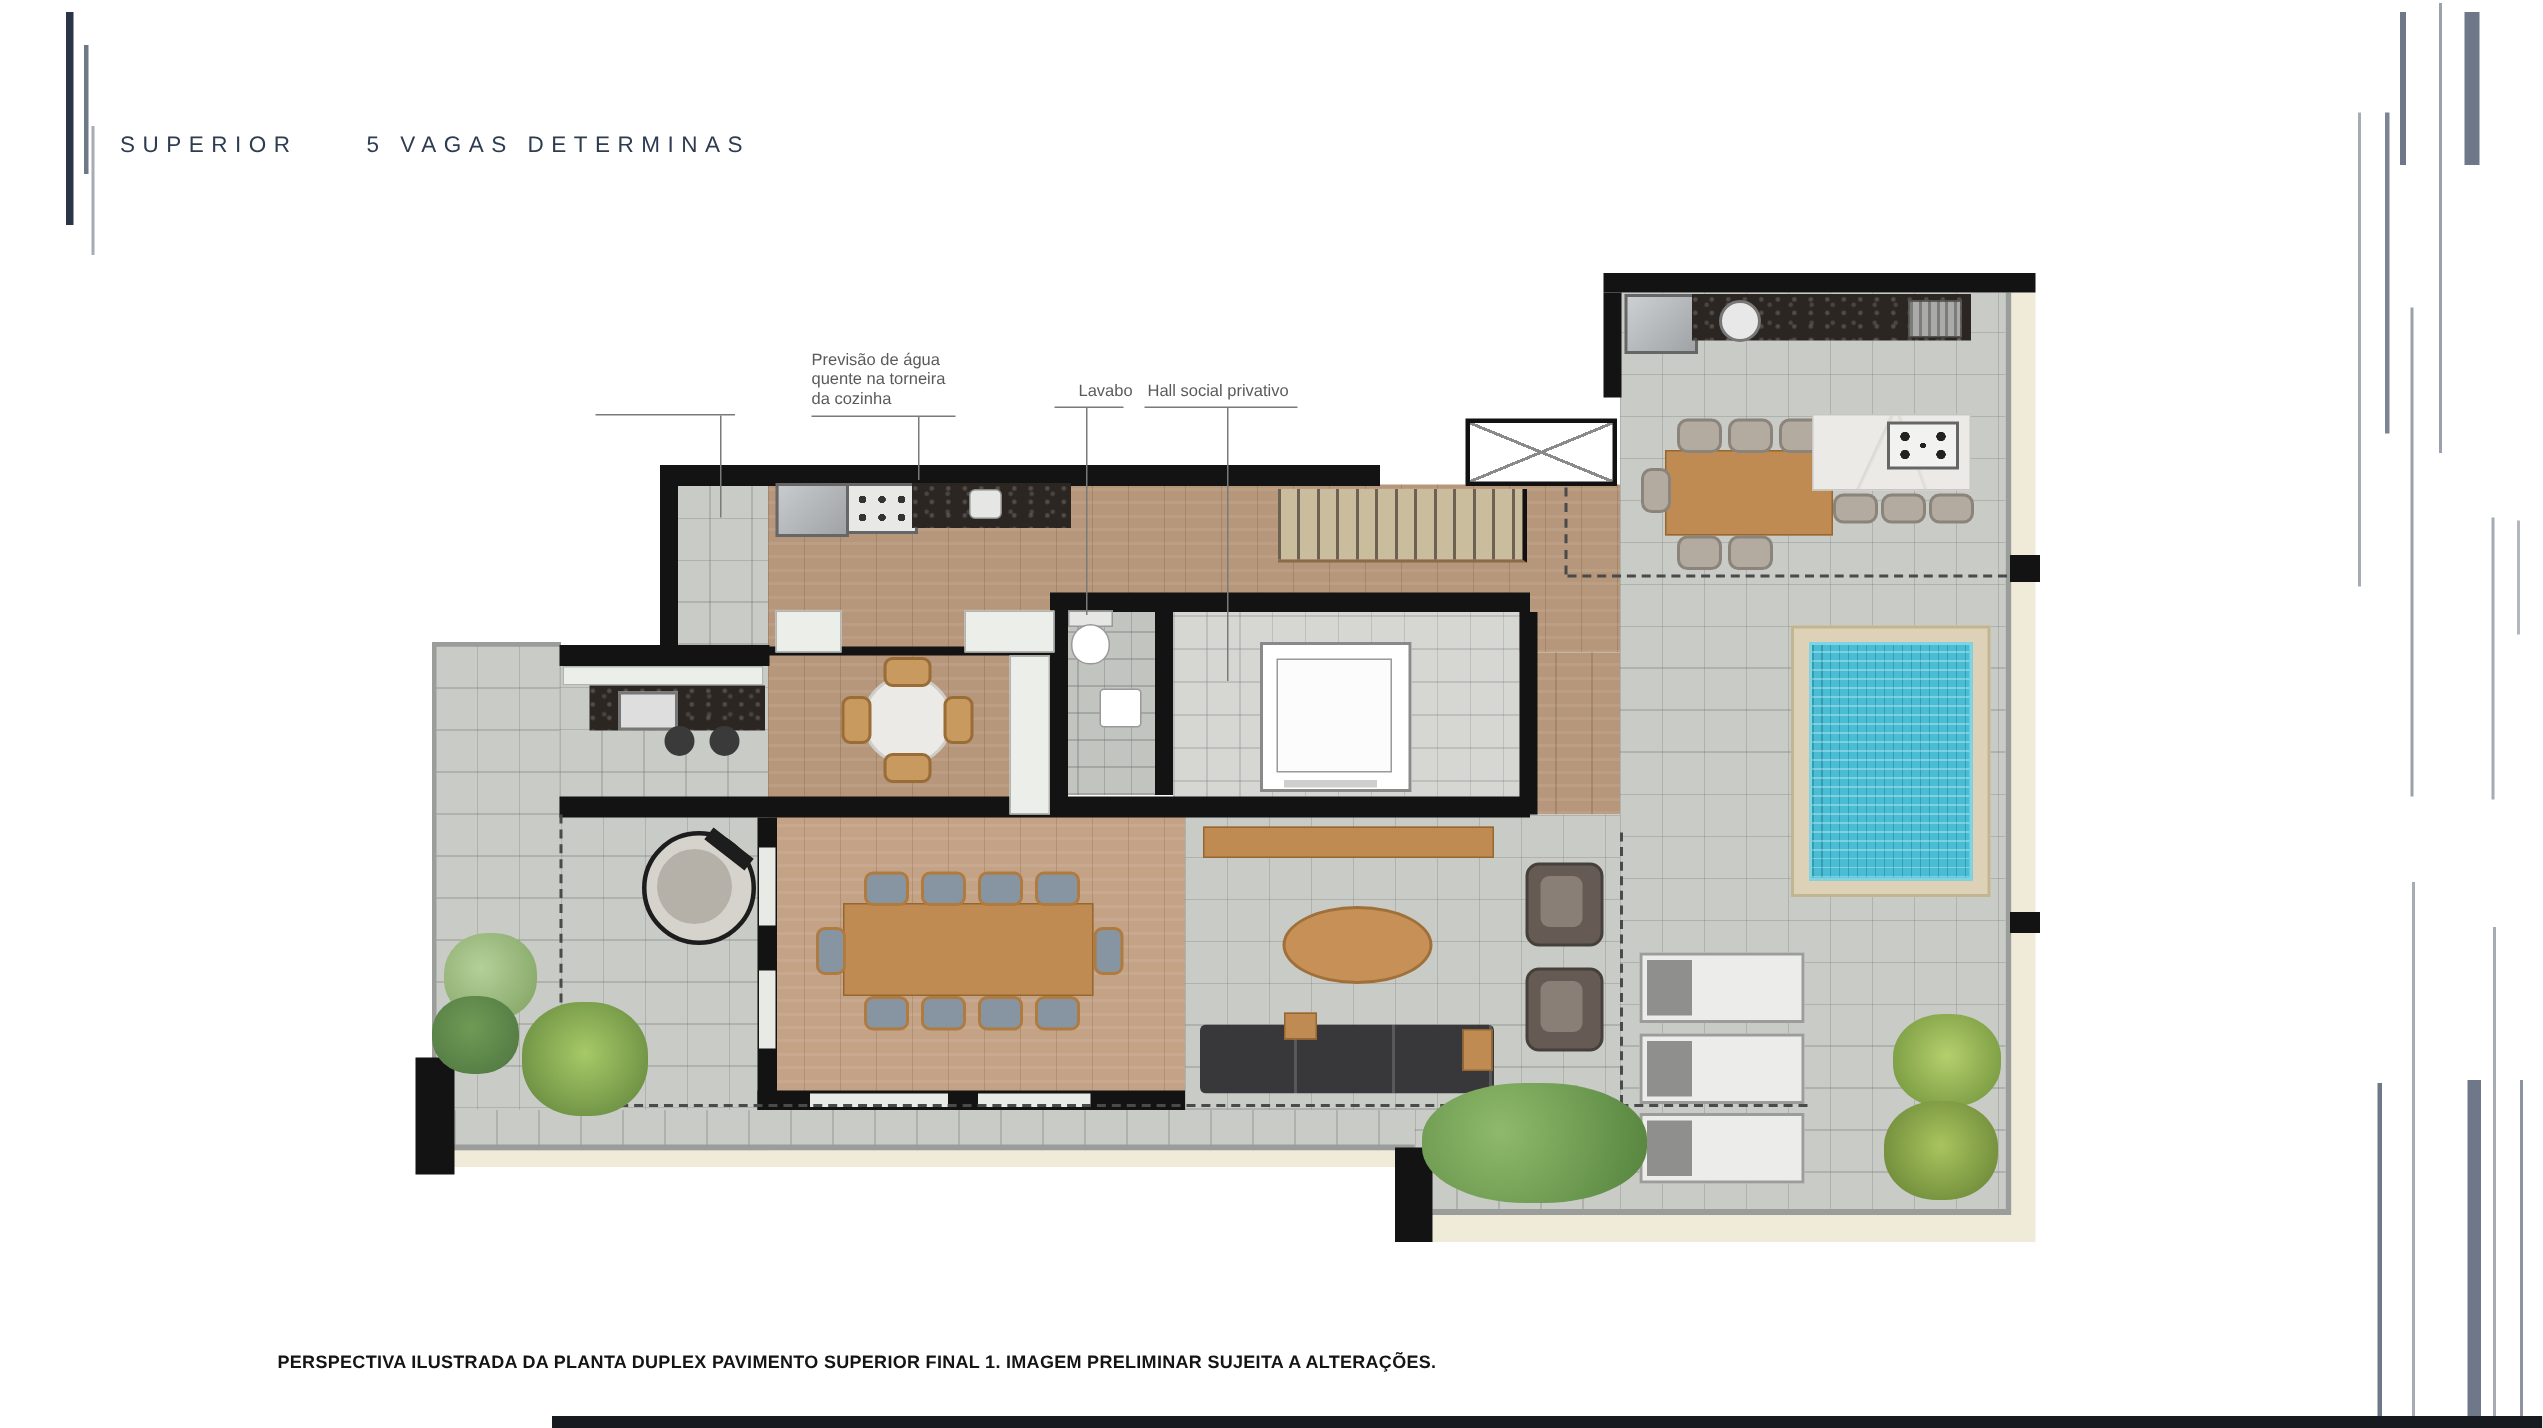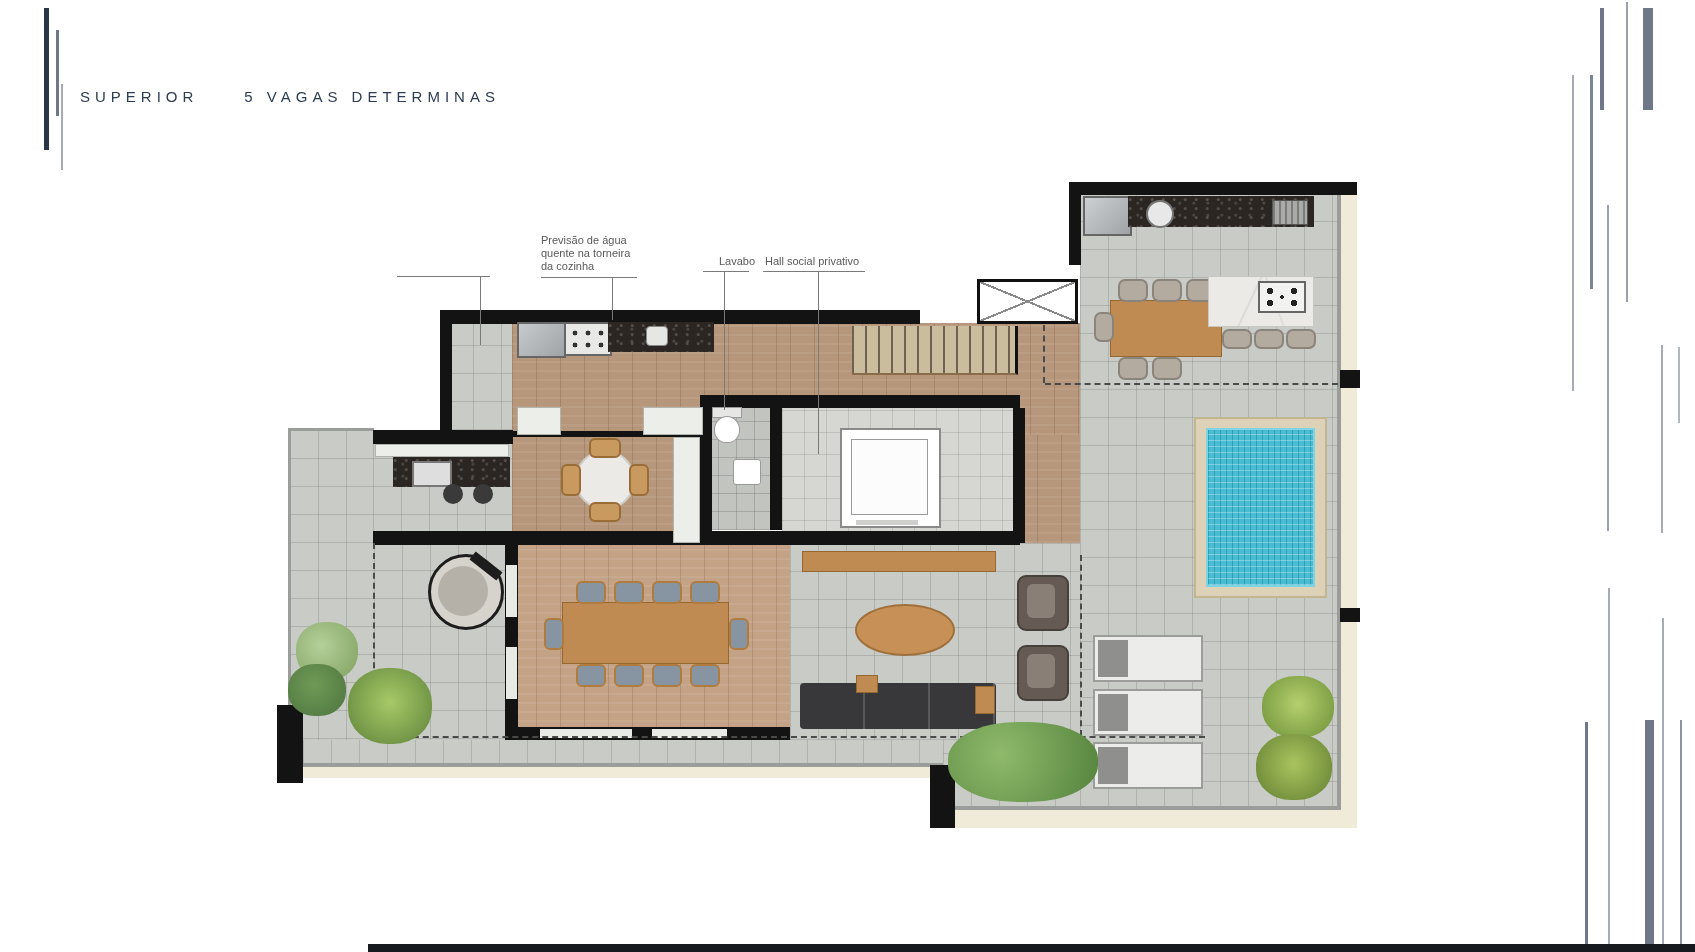--- a/index.html
+++ b/index.html
@@ -274,14 +274,15 @@
   <div class="vline" style="left:1590px;top:75px;width:3px;height:214px;background:#7d8595;"></div>
   <div class="vline" style="left:1607px;top:205px;width:2px;height:326px;background:#9aa1ac;"></div>
   <div class="vline" style="left:1661px;top:345px;width:2px;height:188px;background:#a6abb4;"></div>
   <div class="vline" style="left:1678px;top:347px;width:2px;height:76px;background:#b3b7bf;"></div>
   <div class="vline" style="left:1585px;top:722px;width:3px;height:222px;background:#6e7889;"></div>
   <div class="vline" style="left:1608px;top:588px;width:2px;height:356px;background:#a6abb4;"></div>
   <div class="vline" style="left:1645px;top:720px;width:9px;height:224px;background:#6e7889;"></div>
   <div class="vline" style="left:1662px;top:618px;width:2px;height:326px;background:#a6abb4;"></div>
   <div class="vline" style="left:1680px;top:720px;width:2px;height:224px;background:#8d94a1;"></div>
 
+  <div class="caption">PERSPECTIVA ILUSTRADA DA PLANTA DUPLEX PAVIMENTO SUPERIOR FINAL 1. IMAGEM PRELIMINAR SUJEITA A ALTERAÇÕES.</div>
   <div class="bottombar"></div>
 </div>
 
 </body></html>

